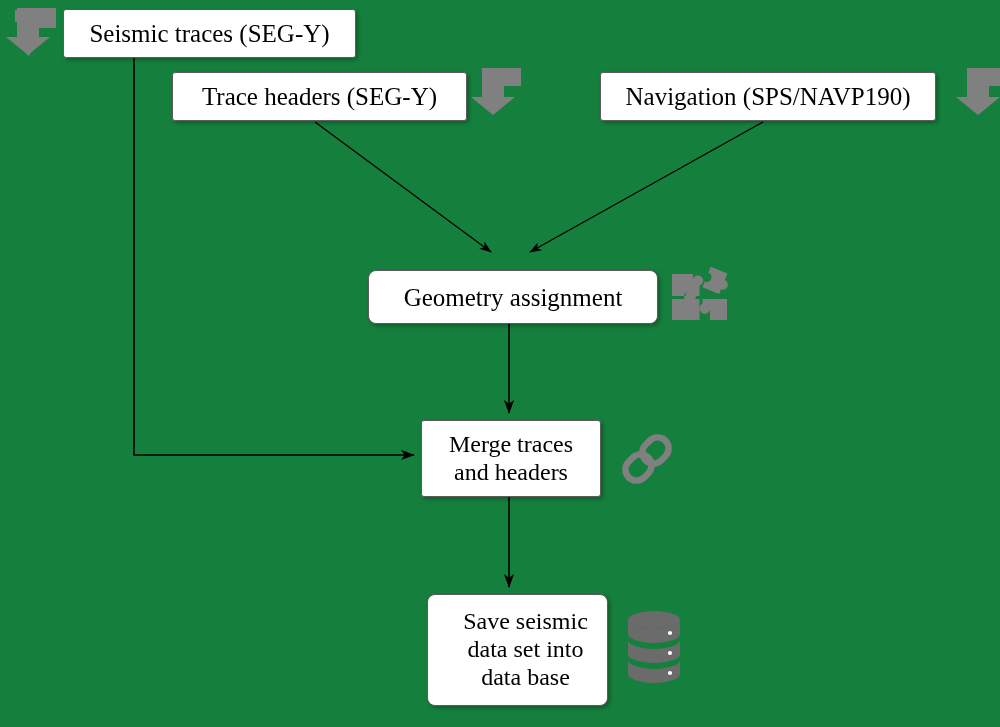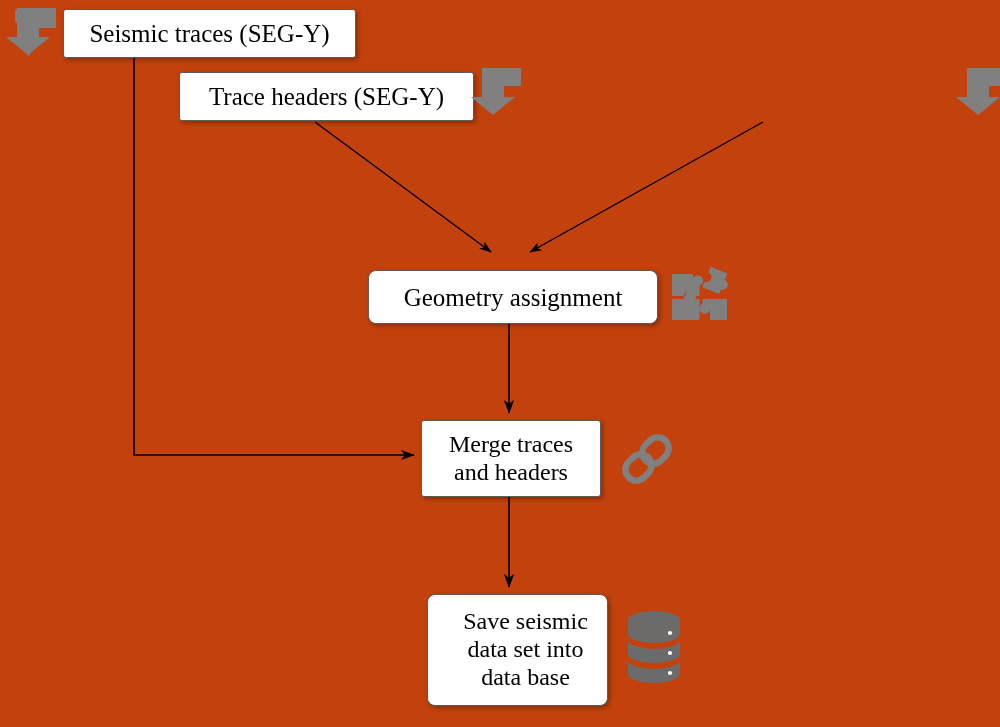--- a/index.html
+++ b/index.html
@@ -7,21 +7,21 @@
     padding: 0;
     background: #ffffff;
   }
   body {
     font-family: "Liberation Serif", "DejaVu Serif", serif;
   }
   #diagram-root {
     position: relative;
     width: 1000px;
     height: 727px;
-    background: #c2410c;
+    background: #15803d;
     overflow: hidden;
   }
   #diagram-svg {
     position: absolute;
     left: 0;
     top: 0;
     width: 1000px;
     height: 727px;
   }
   .node-box {
@@ -39,21 +39,21 @@
     line-height: 1.16;
     z-index: 3;
   }
   .node-label {
     display: block;
     white-space: pre-line;
     padding: 0 6px;
   }
   
   #node-seismic-traces { left: 63px;  top: 9px;   width: 293px; height: 49px;  font-size: 25px; }
-  #node-trace-headers  { left: 179px; top: 72px;  width: 295px; height: 49px;  font-size: 25px; }
+  #node-trace-headers  { left: 172px; top: 72px;  width: 295px; height: 49px;  font-size: 25px; }
   #node-navigation     { left: 600px; top: 72px;  width: 336px; height: 49px;  font-size: 25px; }
   #node-geometry       { left: 368px; top: 270px; width: 290px; height: 54px;  font-size: 25px; border-radius: 8px; }
   #node-merge          { left: 421px; top: 420px; width: 180px; height: 77px;  font-size: 24px; align-items: center; }
   #node-save           { left: 427px; top: 594px; width: 181px; height: 112px; font-size: 24px; border-radius: 8px; padding-left: 16px; }
 
   .icon-wrap {
     position: absolute;
     z-index: 4;
     line-height: 0;
   }
@@ -88,20 +88,23 @@
   </svg>
 
   <div class="node-box" id="node-seismic-traces">
     <span class="node-label">Seismic traces (SEG-Y)</span>
   </div>
 
   <div class="node-box" id="node-trace-headers">
     <span class="node-label">Trace headers (SEG-Y)</span>
   </div>
 
+  <div class="node-box" id="node-navigation">
+    <span class="node-label">Navigation (SPS/NAVP190)</span>
+  </div>
 
   <div class="node-box" id="node-geometry">
     <span class="node-label">Geometry assignment</span>
   </div>
 
   <div class="node-box" id="node-merge">
     <span class="node-label">Merge traces
 and headers</span>
   </div>
 

